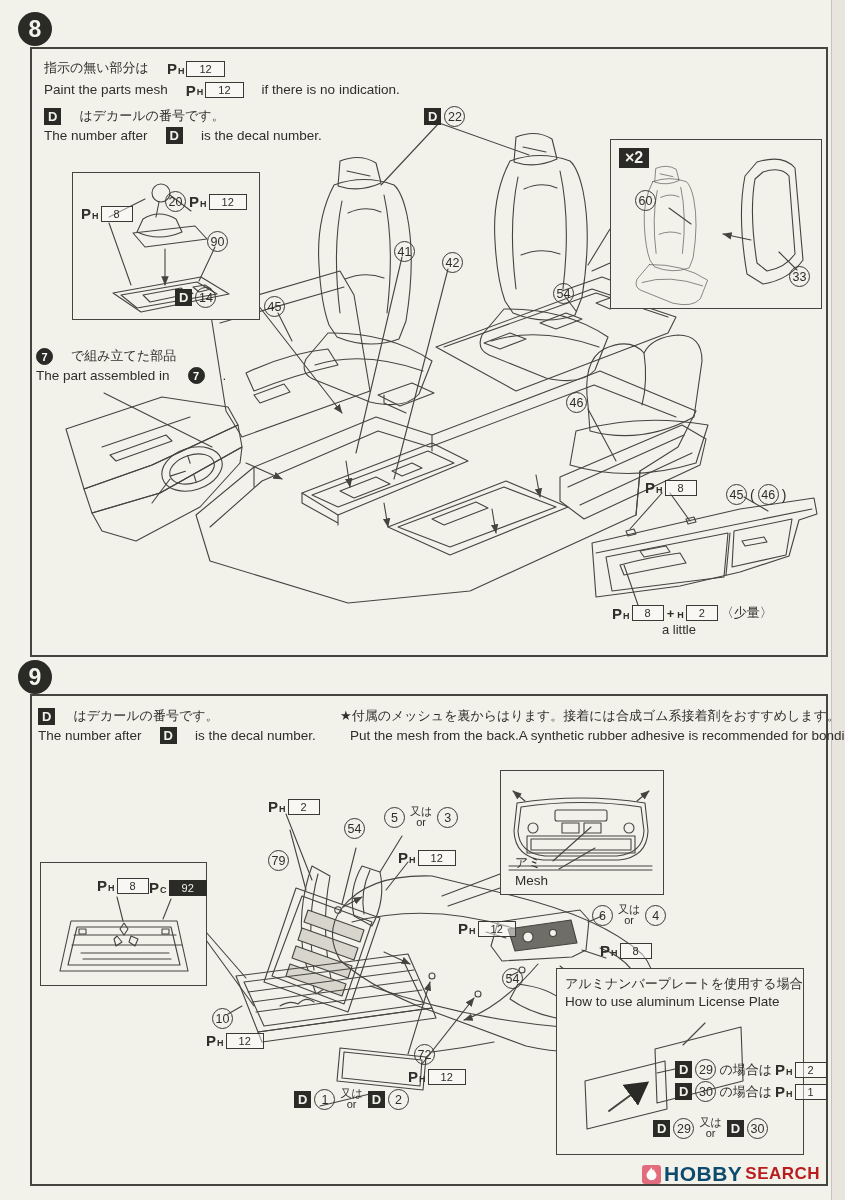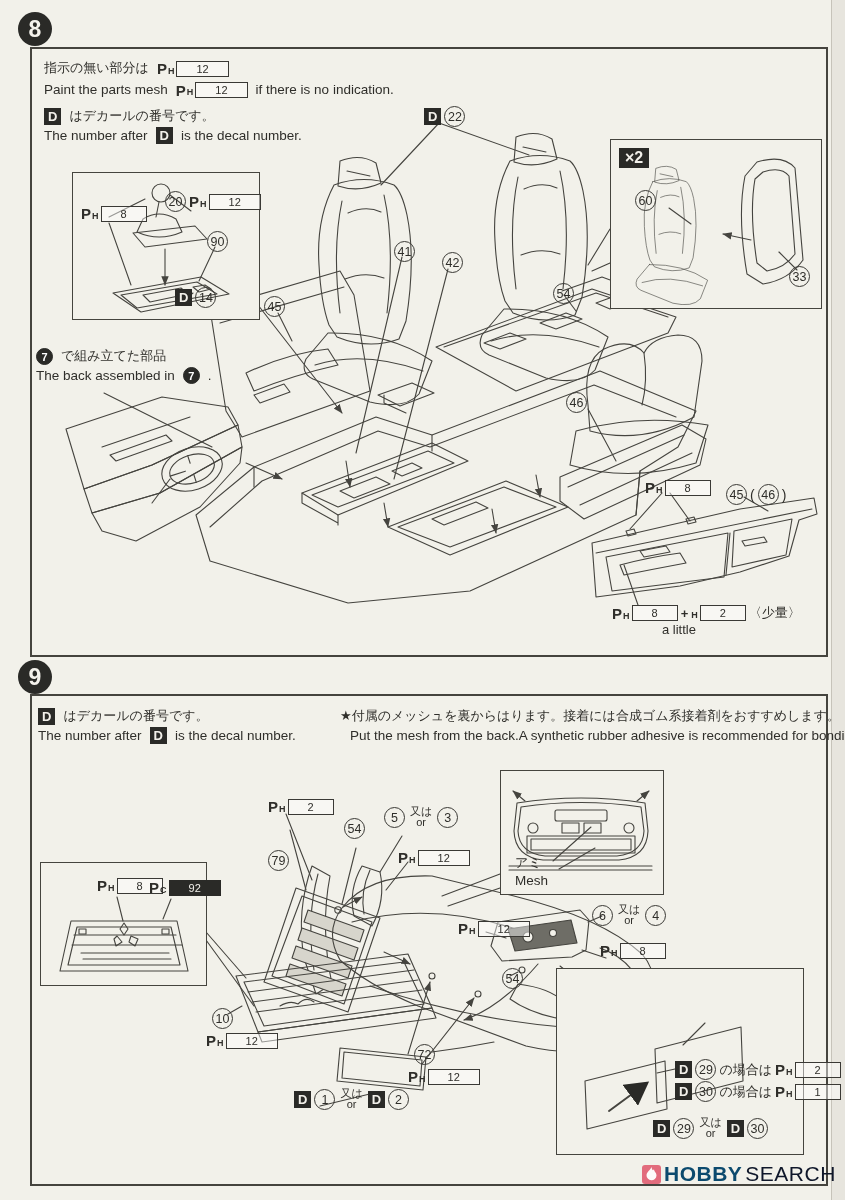--- a/index.html
+++ b/index.html
@@ -6,47 +6,47 @@
   .page{position:relative;width:845px;height:1200px;background:#f2f1ea;overflow:hidden;
         font-family:"Liberation Sans","DejaVu Sans",sans-serif;color:#2f2e2a;}
   .scanband{position:absolute;right:0;top:0;width:13px;height:1200px;background:#e7e5de;}
   .scanline{position:absolute;left:831px;top:0;width:1px;height:1200px;background:#c6c3ba;}
   .stepcirc{position:absolute;width:34px;height:34px;border-radius:50%;background:#2a2a27;
             color:#f4f2ec;font-size:23px;font-weight:bold;text-align:center;line-height:34px;}
   .frame{position:absolute;border:2px solid #45443e;}
   .inset{position:absolute;border:1.6px solid #45443e;background:#f2f1ea;z-index:3;}
   .art{position:absolute;z-index:1;}
   .note{position:absolute;font-size:13px;line-height:1.3;z-index:4;}
-  .row{display:flex;align-items:center;gap:8px;margin:2px 0;white-space:nowrap;}
+  .row{display:flex;align-items:center;gap:18px;margin:2px 0;white-space:nowrap;}
   .en{font-size:13.5px;}
   .lbl{position:absolute;display:flex;align-items:center;gap:3px;font-size:13px;
        white-space:nowrap;z-index:4;}
   .circ{display:inline-block;min-width:21px;height:21px;border:1.4px solid #3a3935;border-radius:50%;
         text-align:center;line-height:21px;font-size:12.5px;background:transparent;box-sizing:border-box;}
   .circ.blk{background:#2a2a27;color:#fff;border-color:#2a2a27;min-width:17px;height:17px;
             line-height:17px;font-size:11px;font-weight:bold;}
   .dbox{display:inline-block;background:#2a2a27;color:#f2f0ea;font-weight:bold;font-size:13px;
         padding:0 4px;line-height:17px;}
   .x2tag{position:absolute;background:#2a2a27;color:#f2f0ea;font-weight:bold;font-size:16px;
          padding:1px 6px;z-index:4;}
   .paint{display:inline-flex;align-items:center;gap:1px;white-space:nowrap;}
   .pp{font-weight:bold;font-size:15px;}
   .ps{font-size:9px;font-weight:bold;align-self:flex-end;margin:0 1px 1px 0;}
-  .pn{border:1.2px solid #3a3935;font-size:11px;padding:0 19px;line-height:14px;
+  .pn{border:1.2px solid #3a3935;font-size:11px;padding:0 12px;line-height:14px;
       background:rgba(255,255,255,.45);}
   .pn.dark{background:#2a2a27;color:#f2f0ea;border-color:#2a2a27;}
   .orstack{display:inline-flex;flex-direction:column;align-items:center;font-size:11px;
            line-height:11px;margin:0 2px;}
   .paren{font-size:14px;}
   .plus{font-size:13px;font-weight:bold;}
   .wm{position:absolute;display:flex;align-items:center;gap:3px;z-index:6;}
   .wmicon{width:19px;height:19px;background:#e0556a;border-radius:3px;display:inline-flex;
           align-items:center;justify-content:center;opacity:.85;}
   .hobby{color:#0c4a6e;font-weight:bold;font-size:21px;letter-spacing:.5px;}
-  .search{color:#0f172a;font-weight:normal;font-size:21px;letter-spacing:.5px;}
+  .search{color:#b91c1c;font-weight:bold;font-size:17px;letter-spacing:.5px;}
   svg{display:block;}
   svg .ln{stroke:#45443f;stroke-width:1.1;fill:none;stroke-linejoin:round;stroke-linecap:round;}
 </style>
 </head>
 <body>
 
 <div class="page">
 
   <svg width="0" height="0" style="position:absolute" aria-hidden="true">
     <defs>
@@ -240,21 +240,21 @@
       <span class="circ">33</span>
     </div>
   </div>
 
   <div class="note" style="left:36px;top:346px">
     <div class="row">
       <span class="circ blk">7</span>
       <span>で組み立てた部品</span>
     </div>
     <div class="row en">
-      <span>The back assembled in</span>
+      <span>The part assembled in</span>
       <span class="circ blk">7</span>
       <span>.</span>
     </div>
   </div>
 
   <div class="lbl" style="left:424px;top:106px">
     <span class="dbox">D</span>
     <span class="circ">22</span>
   </div>
   <div class="lbl" style="left:264px;top:296px">
@@ -440,20 +440,24 @@
   <div class="inset" style="left:556px;top:968px;width:246px;height:185px">
     <svg style="position:absolute;left:0;top:0" width="243" height="182" viewBox="0 0 243 182">
       <g class="ln">
         <path d="M98,80 L184,58 L186,112 L100,134 Z"></path>
         <path d="M28,112 L108,92 L110,140 L30,160 Z"></path>
         <path d="M52,142 L90,114" marker-end="url(#ahB)" stroke-width="2"></path>
         <path d="M148,54 L126,76"></path>
         <path d="M118,100 L100,104"></path>
       </g>
     </svg>
+    <div class="note" style="left:8px;top:7px">
+      <div>アルミナンバープレートを使用する場合</div>
+      <div class="en">How to use aluminum License Plate</div>
+    </div>
     <div class="lbl" style="left:118px;top:90px">
       <span class="dbox">D</span>
       <span class="circ">29</span>
       <span>の場合は</span>
       <span class="paint">
           <span class="pp">P</span>
           <span class="ps">H</span>
           <span class="pn">2</span>
         </span>
     </div>

